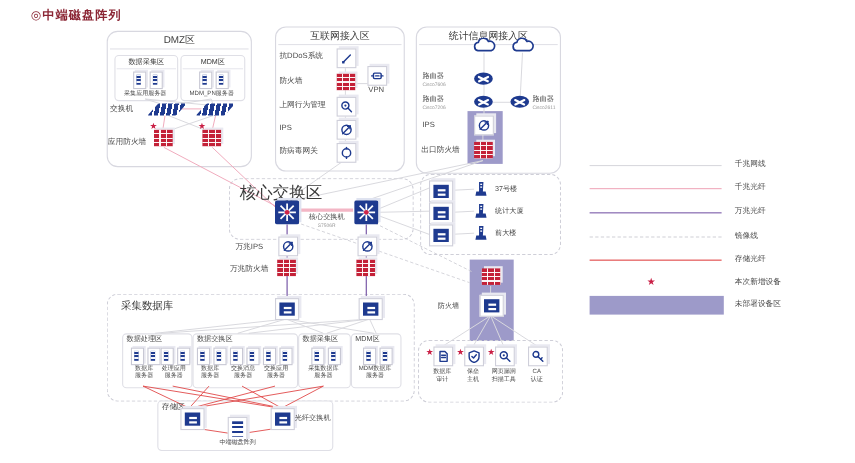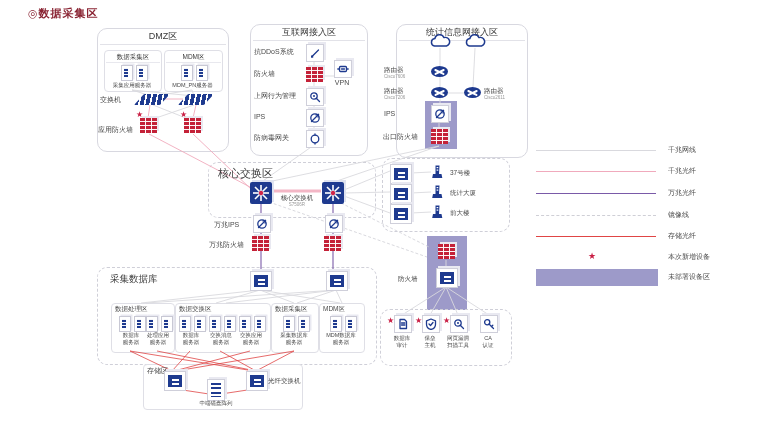--- a/index.html
+++ b/index.html
@@ -1,18 +1,18 @@
 <!DOCTYPE html>
 <html><head>
 <meta charset="utf-8">
 <style>
   html,body{margin:0;padding:0;background:#fff}
   #canvas{position:relative;width:777px;height:421px;background:#fff;overflow:hidden;
           font-family:"Liberation Sans","DejaVu Sans",sans-serif;color:#4a4a4a}
-  .lbl{position:absolute;white-space:nowrap;line-height:1.15;color:#4a4a4a}.f95{font-size:9.5px;color:#3a3a3a}.f9{font-size:11px;color:#3a3a3a}
+  .lbl{position:absolute;white-space:nowrap;line-height:1.15;color:#4a4a4a}.f95{font-size:9.5px;color:#3a3a3a}.f9{font-size:15px;color:#3a3a3a}
   .f7{font-size:7px}.f65{font-size:6.5px}.f55{font-size:5.5px}.f45{font-size:4.5px;color:#999}
   .ctr{text-align:center}
   .page-title{position:absolute;font-weight:bold;color:#8a2433;font-size:11px;letter-spacing:1px}
   .zbox{position:absolute;border:1px solid #d8d8e0;border-radius:10px;background:#fff}
   .zhead{height:15px;line-height:15px;text-align:center;font-size:9px;color:#3a3a3a;border-bottom:1px solid #e2e2e8;margin:0 2px}
   .dashbox{position:absolute;border:1px dashed #cfcfd8;border-radius:10px}
   .sbox{position:absolute;border:1px solid #dfdfe6;border-radius:4px;background:#fff}
   .shead{height:11px;line-height:11px;text-align:center;font-size:6.5px;color:#3a3a3a;border-bottom:1px solid #e8e8ee;margin:0 1px}
   .srow{position:absolute;display:flex;gap:3px}
   .server{width:10px;height:14px;background:#fff;border:1px solid #c8c8d4;box-shadow:1.5px -1.5px 0 #e9e9f1;position:relative}
@@ -48,21 +48,21 @@
 <body>
 
 <div id="canvas">
 
   <div class="zbox" style="left:250px;top:24px;width:116px;height:130px">
     <div class="zhead">互联网接入区</div>
   </div>
   <div class="zbox" style="left:97px;top:28px;width:130px;height:122px">
     <div class="zhead">DMZ区</div>
   </div>
-  <div class="zbox" style="left:396px;top:24px;width:130px;height:132px">
+  <div class="zbox" style="left:378px;top:24px;width:130px;height:132px">
     <div class="zhead">统计信息网接入区</div>
   </div>
   <div class="lav" style="left:425px;top:101px;width:32px;height:48px"></div>
 
   <div class="dashbox" style="left:208px;top:162px;width:166px;height:54px"></div>
   <div class="dashbox" style="left:382px;top:158px;width:126px;height:72px"></div>
   <div class="lav" style="left:427px;top:236px;width:40px;height:74px"></div>
   <div class="dashbox" style="left:380px;top:309px;width:130px;height:55px"></div>
 
   <div class="dashbox" style="left:97px;top:267px;width:278px;height:96px"></div>
@@ -144,21 +144,21 @@
         <path d="M294 351 L256 371"></path>
       <path d="M176 389 L209 394"></path>
         <path d="M254 389 L221 394"></path>
     </g>
     <g stroke="#cfcfd6" stroke-width="0.8" stroke-dasharray="3,2" fill="none">
       <path d="M269 202 L427 257"></path>
         <path d="M341 203 L429 247"></path>
     </g>
   </svg>
 
-  <div class="page-title" style="left:28px;top:6px">◎数据采集区</div>
+  <div class="page-title" style="left:28px;top:6px">◎中端磁盘阵列</div>
 
   <div class="srow" style="left:121px;top:65px">
     <div class="server"></div>
     <div class="server"></div>
   </div>
   <div class="lbl f55 ctr" style="left:105px;top:82px;width:54px">采集应用服务器</div>
   <div class="srow" style="left:181px;top:65px">
     <div class="server"></div>
     <div class="server"></div>
   </div>

